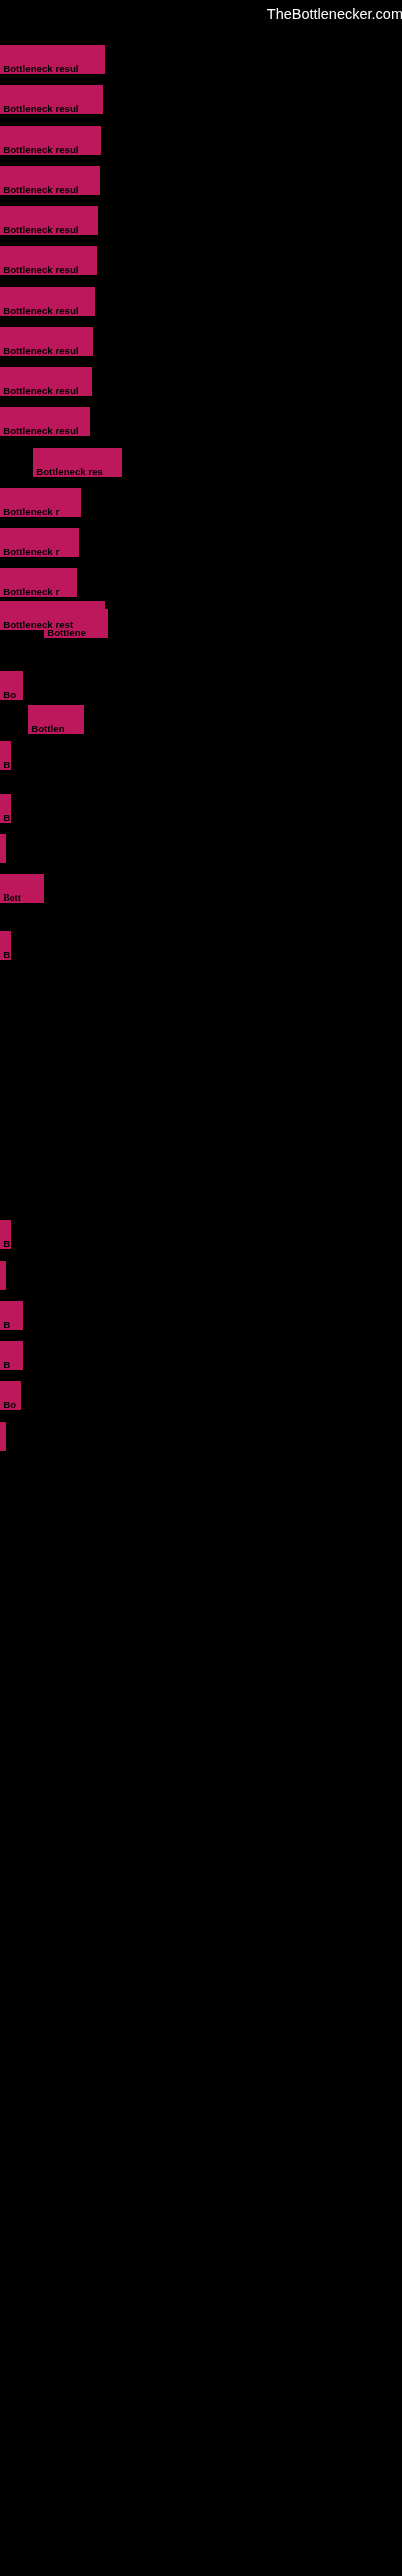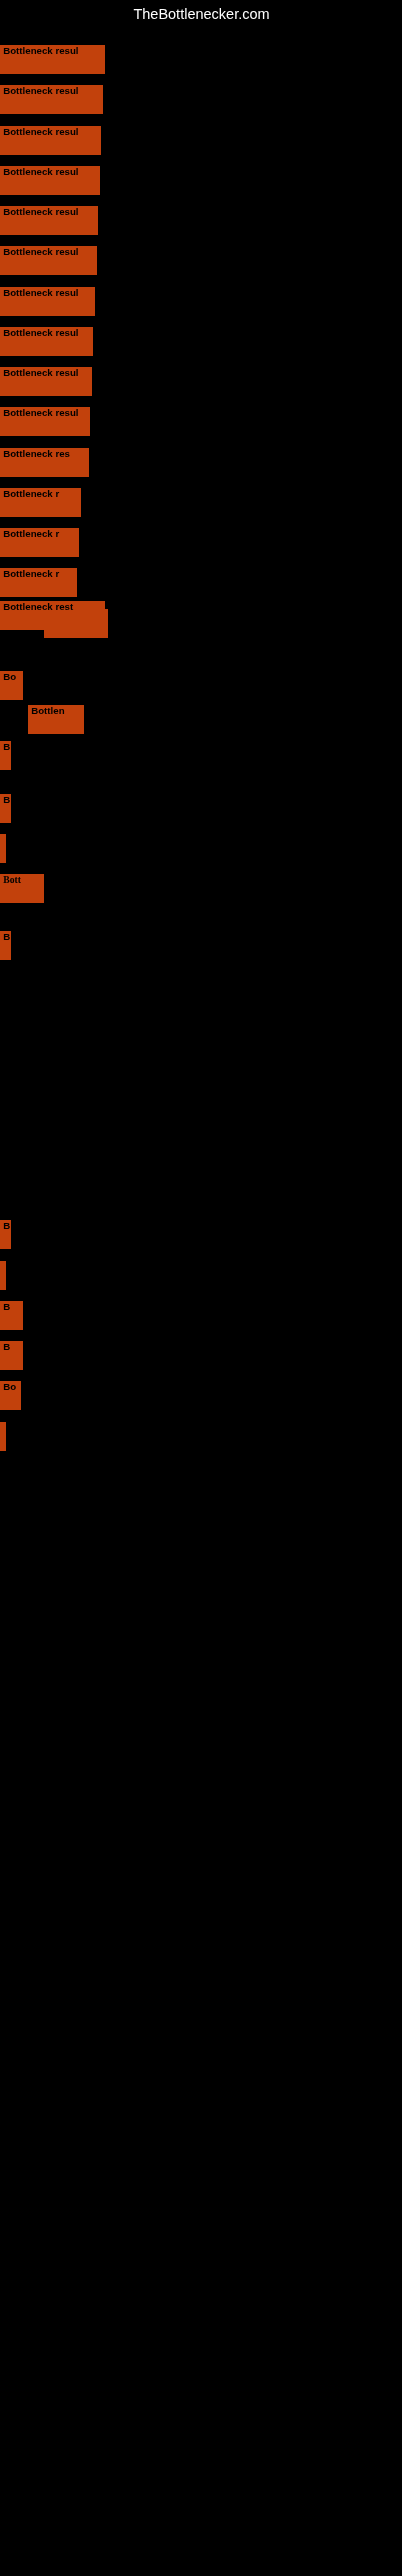--- a/index.html
+++ b/index.html
@@ -8,40 +8,40 @@
       box-sizing: border-box;
     }
     body {
       background-color: #000000;
       width: 403px;
       min-height: 2576px;
       font-family: Arial, sans-serif;
       position: relative;
     }
     .site-title {
-      text-align: center;
+      text-align: right;
       color: #ffffff;
       font-size: 14.5px;
       padding: 6.4px 0;
       position: absolute;
       top: 0;
       width: 100%;
     }
     .bottleneck-item {
       position: absolute;
       left: 0;
       height: 29px;
       display: flex;
       align-items: center;
     }
     .bottleneck-bar {
-      background-color: #c2410c;
+      background-color: #be185d;
       height: 100%;
       display: flex;
-      align-items: flex-start;
+      align-items: flex-end;
       padding: 0 3.2px;
       white-space: nowrap;
       overflow: hidden;
       margin-top: 42px;
     }
     .bottleneck-label {
       color: #000000;
       font-size: 9.7px;
       font-weight: bold;
     }
@@ -95,21 +95,21 @@
     <div class="bottleneck-item" style="top: 346px; height: 29px;">
       <div class="bottleneck-bar" style="width: 92px;">
         <span class="bottleneck-label">Bottleneck resul</span>
       </div>
     </div>
     <div class="bottleneck-item" style="top: 386px; height: 29px;">
       <div class="bottleneck-bar" style="width: 90px;">
         <span class="bottleneck-label">Bottleneck resul</span>
       </div>
     </div>
-    <div class="bottleneck-item" style="top: 427px; height: 29px;">
+    <div class="bottleneck-item" style="top: 427px; height: 29px; padding-left: 33px;">
       <div class="bottleneck-bar" style="width: 89px;">
         <span class="bottleneck-label">Bottleneck res</span>
       </div>
     </div>
     <div class="bottleneck-item" style="top: 467px; height: 29px;">
       <div class="bottleneck-bar" style="width: 81px;">
         <span class="bottleneck-label">Bottleneck r</span>
       </div>
     </div>
     <div class="bottleneck-item" style="top: 507px; height: 29px;">

